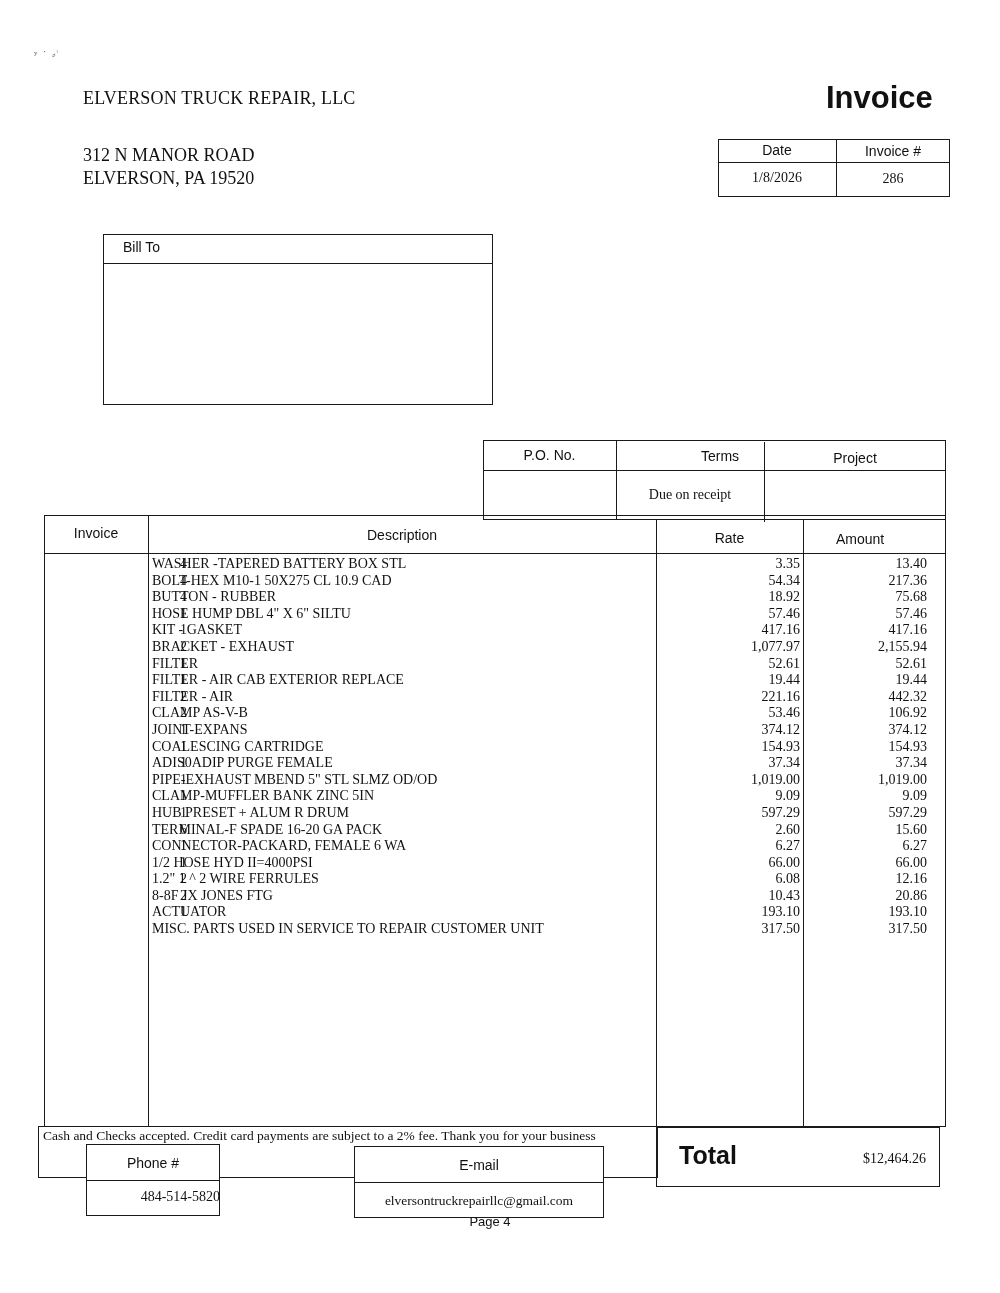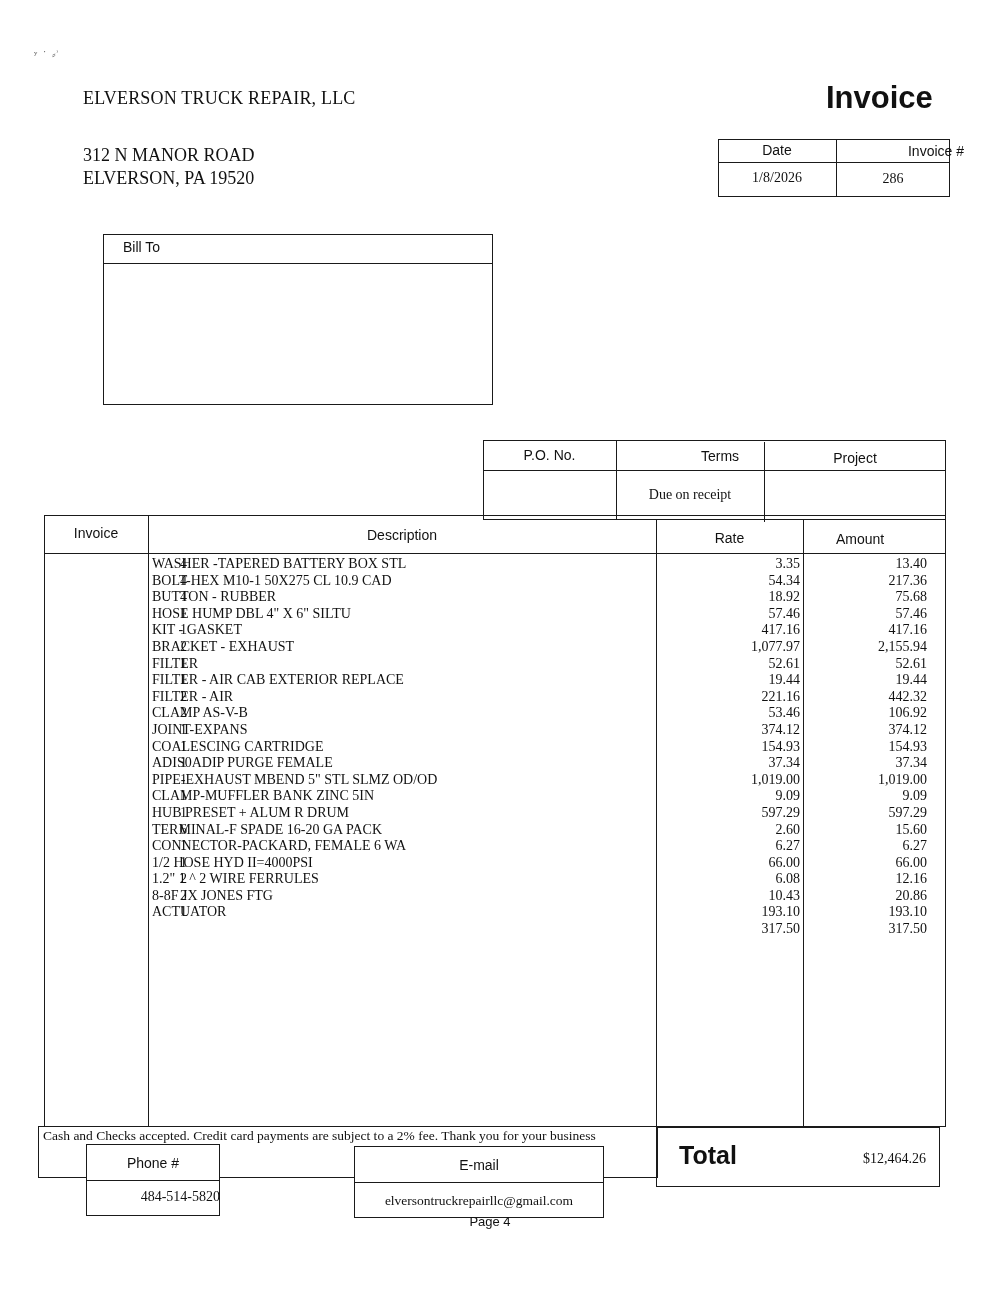--- a/index.html
+++ b/index.html
@@ -36,21 +36,21 @@
 
 <div id="company-name" class="abs serif">ELVERSON TRUCK REPAIR, LLC</div>
 <div id="address1" class="abs serif">312 N MANOR ROAD</div>
 <div id="address2" class="abs serif">ELVERSON, PA  19520</div>
 <div id="doc-title" class="abs sans">Invoice</div>
 
 <div class="box" style="left:718px; top:139px; width:232px; height:58px;"></div>
 <div class="hline" style="left:718px; top:162px; width:232px;"></div>
 <div class="vline" style="left:836px; top:139px; height:58px;"></div>
 <div class="abs sans center hdr" style="left:718px; top:142px; width:118px;">Date</div>
-<div class="abs sans center hdr" style="left:836px; top:143px; width:114px;padding-left:43px;">Invoice #</div>
+<div class="abs sans center hdr" style="left:836px; top:143px; width:114px;">Invoice #</div>
 <div class="abs serif center cell-text" style="left:718px; top:170px; width:118px;">1/8/2026</div>
 <div class="abs serif center cell-text" style="left:836px; top:171px; width:114px;">286</div>
 
 <div class="box" style="left:103px; top:234px; width:390px; height:171px;"></div>
 <div class="hline" style="left:103px; top:263px; width:390px;"></div>
 <div class="abs sans hdr" style="left:123px; top:239px;">Bill To</div>
 <div class="abs serif cell-text" style="left:115px; top:272px; width:360px;"></div>
 
 <div class="box" style="left:483px; top:440px; width:463px; height:80px;"></div>
 <div class="hline" style="left:483px; top:470px; width:463px;"></div>
@@ -202,20 +202,21 @@
       <span class="amount">20.86</span>
     </div>
     <div class="item-row">
       <span class="qty">1</span>
       <span class="desc">ACTUATOR</span>
       <span class="rate">193.10</span>
       <span class="amount">193.10</span>
     </div>
     <div class="item-row">
       <span class="qty"></span>
+      <span class="desc">MISC. PARTS USED IN SERVICE TO REPAIR CUSTOMER UNIT</span>
       <span class="rate">317.50</span>
       <span class="amount">317.50</span>
     </div>
   </div>
 
 <div class="box" style="left:38px; top:1126px; width:620px; height:52px;"></div>
 <div class="abs serif" style="left:43px; top:1128px; font-size:13.5px; white-space:nowrap;">Cash and Checks accepted.  Credit card payments are subject to a 2% fee.  Thank you for your business</div>
 
 <div class="box" style="left:656px; top:1127px; width:284px; height:60px;"></div>
 <div class="abs sans" style="left:679px; top:1141px; font-size:25px; font-weight:bold;">Total</div>

